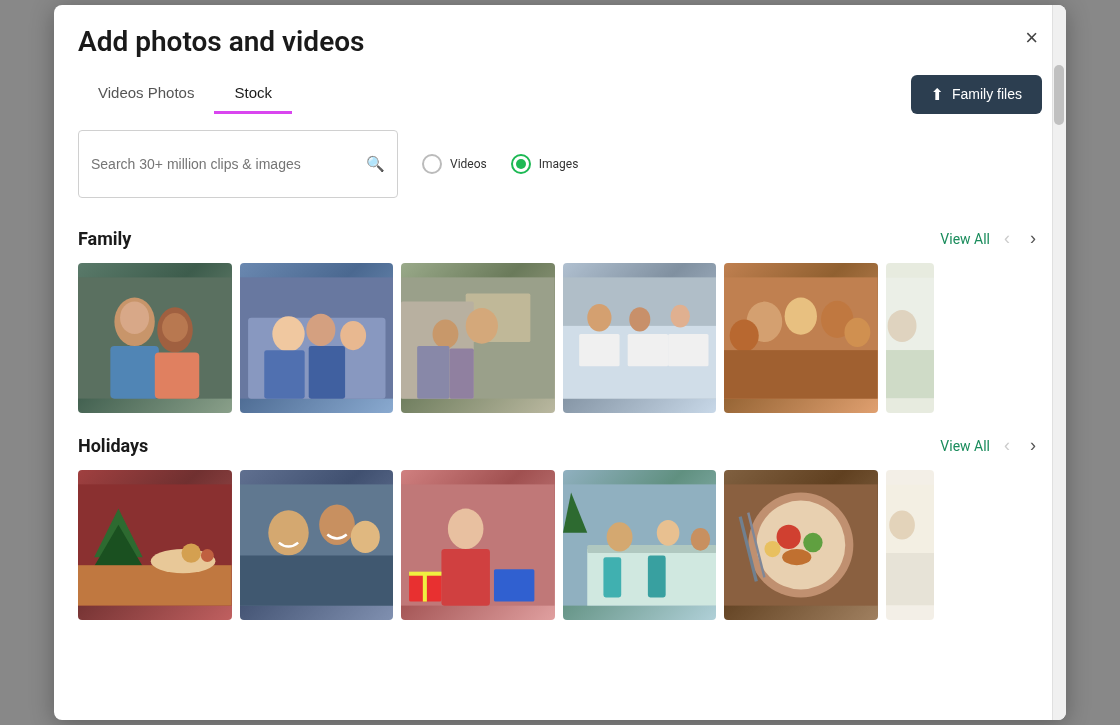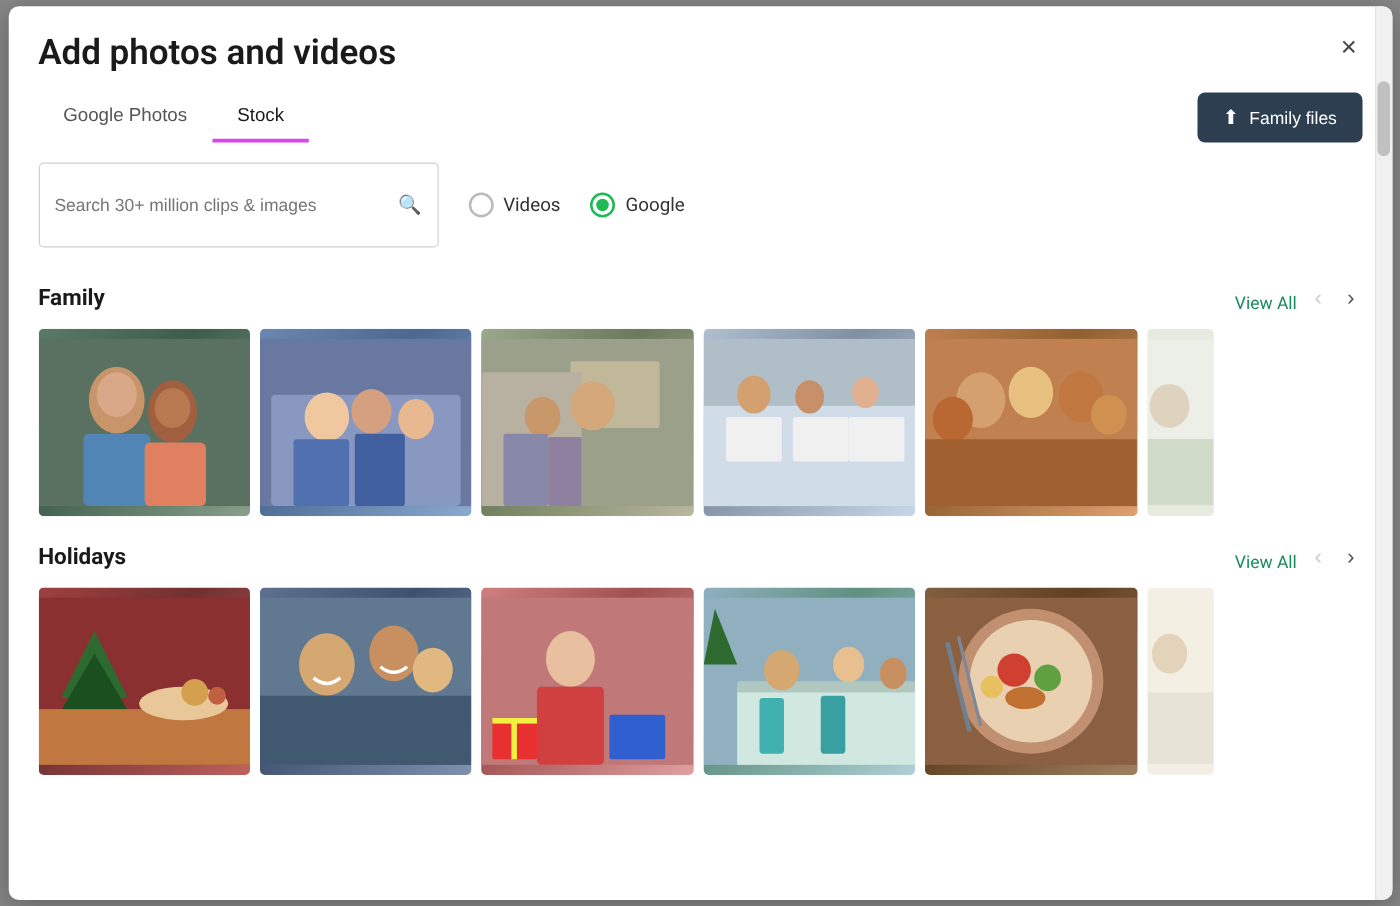--- a/index.html
+++ b/index.html
@@ -6,21 +6,21 @@
     body {
       font-family: -apple-system, BlinkMacSystemFont, 'Segoe UI', Roboto, sans-serif;
       background: #888;
       display: flex;
       justify-content: center;
       align-items: center;
       min-height: 100vh;
     }
     .modal {
       background: #fff;
-      width: 1107px;
+      width: 1012px;
       height: 715px;
       border-radius: 8px;
       overflow: hidden;
       display: flex;
       flex-direction: column;
       position: relative;
       box-shadow: 0 4px 24px rgba(0,0,0,0.3);
     }
     .modal-header {
       padding: 20px 24px 0 24px;
@@ -114,21 +114,21 @@
     }
     .radio-group {
       display: flex;
       align-items: center;
       gap: 24px;
     }
     .radio-label {
       display: flex;
       align-items: center;
       gap: 8px;
-      font-size: 15px;
+      font-size: 12px;
       color: #333;
       cursor: pointer;
     }
     .radio-circle {
       width: 20px;
       height: 20px;
       border-radius: 50%;
       border: 2px solid #bbb;
       display: flex;
       align-items: center;
@@ -157,21 +157,21 @@
       justify-content: space-between;
       margin-bottom: 12px;
     }
     .section-title {
       font-size: 18px;
       font-weight: 700;
       color: #1a1a1a;
     }
     .section-actions {
       display: flex;
-      align-items: flex-end;
+      align-items: center;
       gap: 8px;
     }
     .view-all-link {
       color: #1a8c5c;
       font-size: 14px;
       cursor: pointer;
       text-decoration: none;
     }
     .nav-btn {
       background: none;
@@ -253,21 +253,21 @@
   <div class="scrollbar-outer">
     <div class="scrollbar-thumb"></div>
   </div>
 
   <div class="modal-header">
     <h1 class="modal-title">Add photos and videos</h1>
     <button class="close-btn">×</button>
 
     <div class="tabs-row">
       <div class="tabs">
-        <button class="tab">Google Photos</button>
+        <button class="tab">Videos Photos</button>
         <button class="tab active">Stock</button>
       </div>
       <button class="upload-btn">
         <span class="upload-icon">⬆</span>
         <span>Family files</span>
       </button>
     </div>
   </div>
 
   <div class="search-filter-row">
@@ -278,21 +278,21 @@
 
     <div class="radio-group">
       <label class="radio-label">
         <div class="radio-circle"></div>
         <span>Videos</span>
       </label>
       <label class="radio-label">
         <div class="radio-circle active">
           <div class="radio-dot"></div>
         </div>
-        <span>Google</span>
+        <span>Images</span>
       </label>
     </div>
   </div>
 
   <div class="modal-body">
 
     <div class="section">
       <div class="section-header">
         <span class="section-title">Family</span>
         <div class="section-actions">

